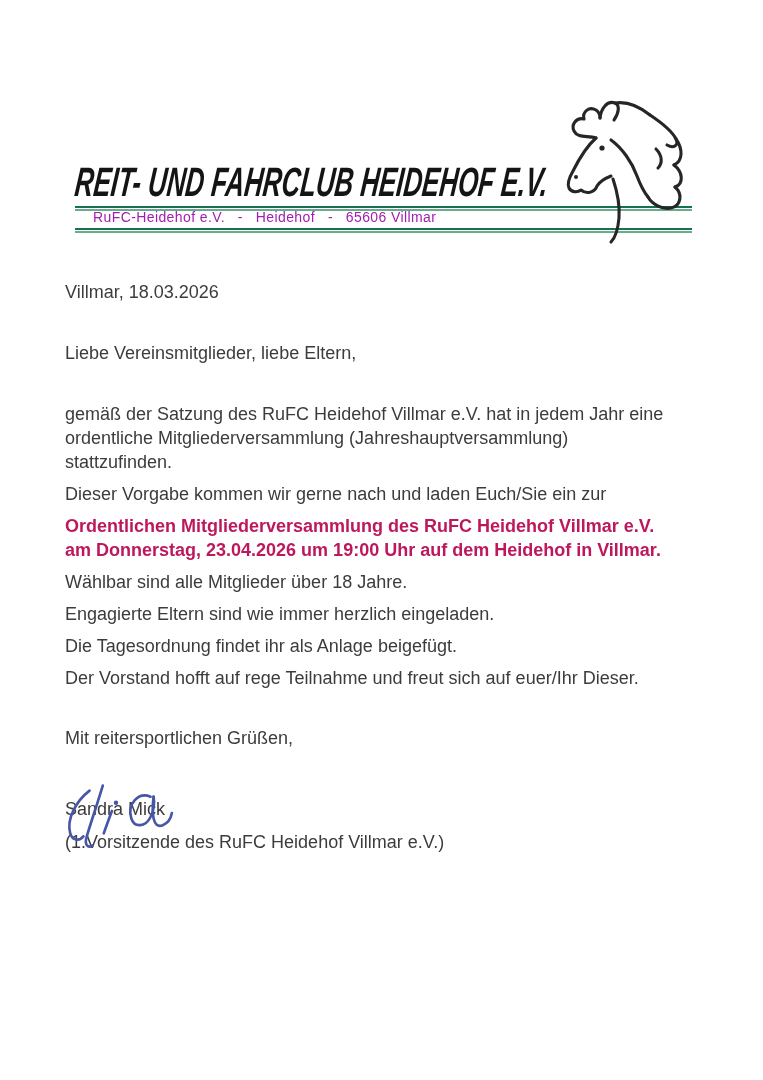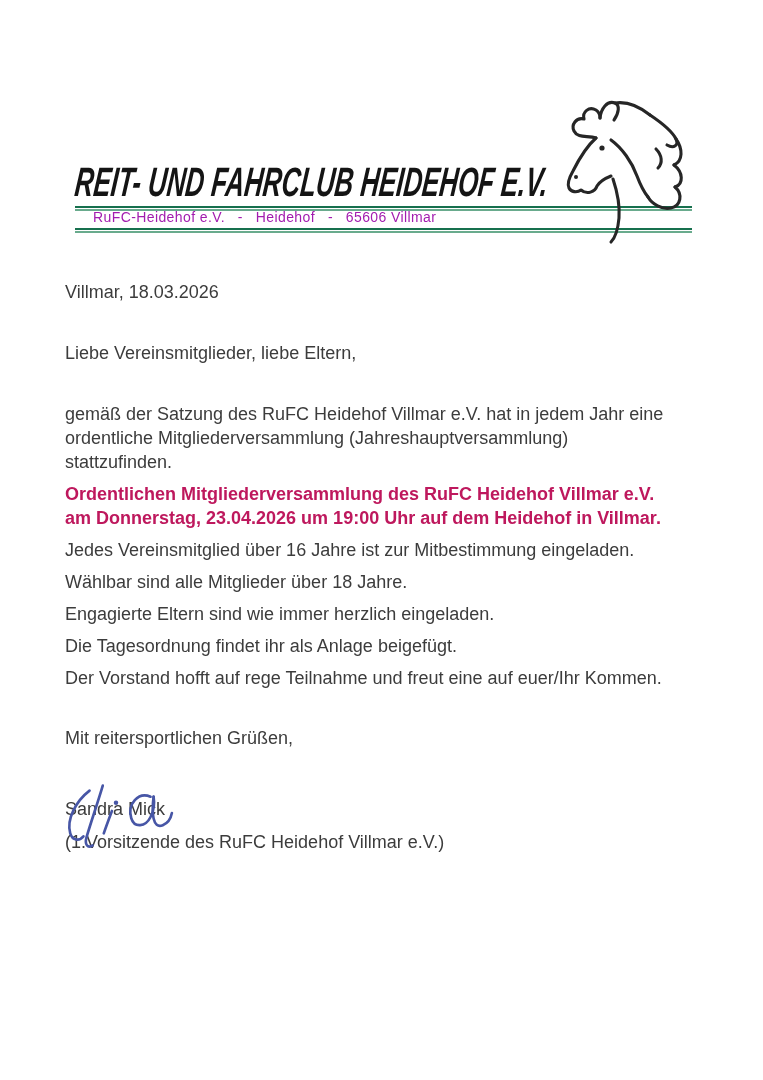--- a/index.html
+++ b/index.html
@@ -91,26 +91,26 @@
 
       <circle cx="62" cy="63" r="2.6"></circle>
       <circle cx="36" cy="92" r="2"></circle>
     </svg>
   </div>
 
   <div class="letter-body">
     <p class="gap-lg">Villmar, 18.03.2026</p>
     <p class="gap-lg">Liebe Vereinsmitglieder, liebe Eltern,</p>
     <p>gemäß der Satzung des RuFC Heidehof Villmar e.V. hat in jedem Jahr eine ordentliche Mitgliederversammlung (Jahreshauptversammlung) stattzufinden.</p>
+    <p>Dieser Vorgabe kommen wir gerne nach und laden Euch/Sie ein zur</p>
     <p class="strong">Ordentlichen Mitgliederversammlung des RuFC Heidehof Villmar e.V. am Donnerstag, 23.04.2026 um 19:00 Uhr auf dem Heidehof in Villmar.</p>
-    <p>Jedes Vereinsmitglied über 16 Jahre ist zur Mitbestimmung eingeladen.</p>
     <p>Wählbar sind alle Mitglieder über 18 Jahre.</p>
     <p>Engagierte Eltern sind wie immer herzlich eingeladen.</p>
     <p>Die Tagesordnung findet ihr als Anlage beigefügt.</p>
-    <p>Der Vorstand hofft auf rege Teilnahme und freut eine auf euer/Ihr Kommen.</p>
+    <p>Der Vorstand hofft auf rege Teilnahme und freut sich auf euer/Ihr Dieser.</p>
     <p class="closing">Mit reitersportlichen Grüßen,</p>
     <p class="sig-name">Sandra Mick</p>
     <p class="sig-role">(1.Vorsitzende des RuFC Heidehof Villmar e.V.)</p>
   </div>
 
   <svg class="signature" viewBox="0 0 120 72" aria-hidden="true">
     <path d="M33,12 C20,22 10,40 14,54 C16,61 23,62 27,57"></path>
     <path d="M46,7 C41,24 34,44 30,58 C28,65 31,69 36,66"></path>
     <path d="M55,32 C52,40 49,48 47,54"></path>
     <circle cx="59" cy="24" r="2.2"></circle>

